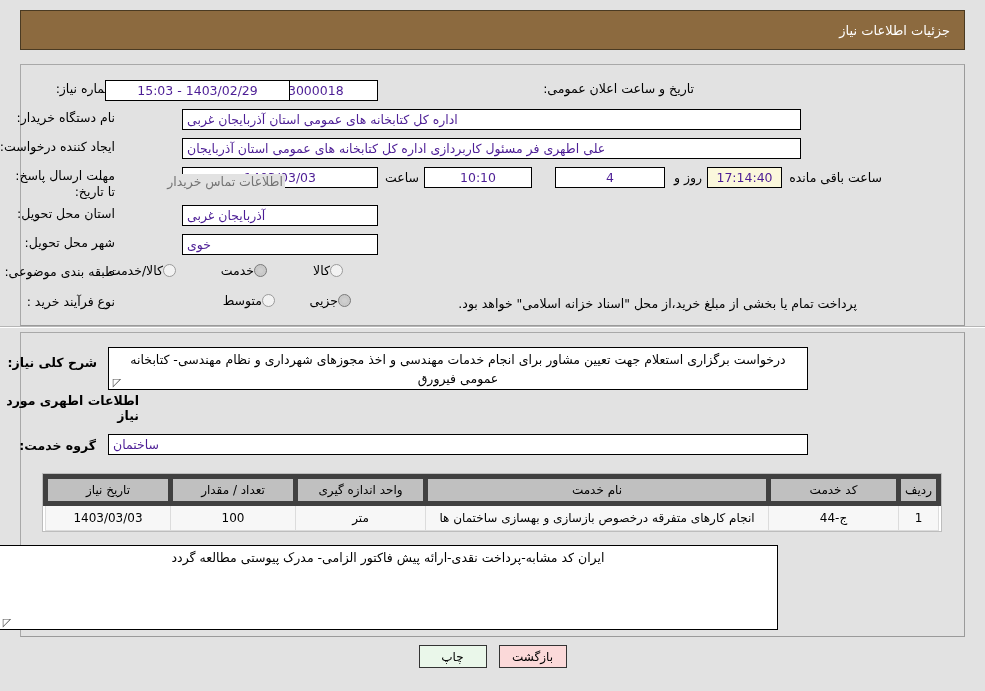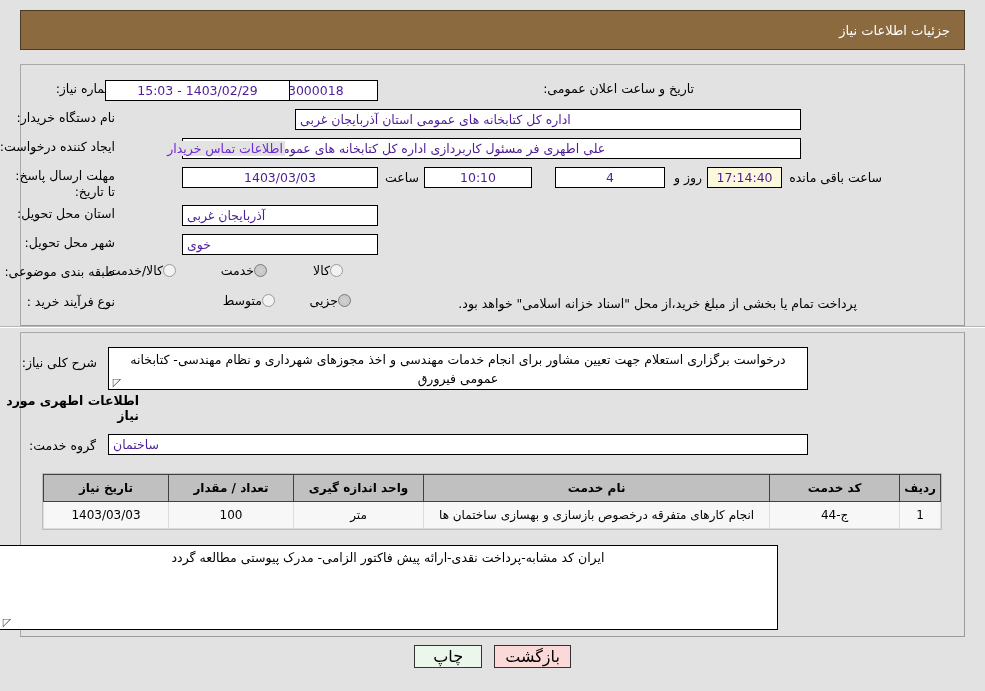--- a/index.html
+++ b/index.html
@@ -85,43 +85,44 @@
     display: flex;
     align-items: center;
     white-space: nowrap;
   }
   .lbl {
     font-size: 12.5px;
     color: #000;
     text-align: right;
     white-space: nowrap;
   }
-  .lbl.bold { font-weight: normal; }
+  .lbl.bold { font-weight: bold; }
 
   .fld {
     background: #ffffff;
     border: 1px solid #000000;
     height: 21px;
     font-size: 12.5px;
     color: #4c1d95;
     display: flex;
     align-items: center;
     padding: 0 4px;
     overflow: hidden;
     white-space: nowrap;
   }
   .fld.center { justify-content: center; }
   .fld.right  { justify-content: flex-end; }
   .fld.yellow { background: #fbf8dc; }
 
   .link {
-    color: #6d28d9;
+    color: #737373;
     font-size: 12.5px;
     text-decoration: none;
     cursor: pointer;
+    margin-top: 33px;
   }
   .radio {
     width: 13px; height: 13px;
     border-radius: 50%;
     background: #f2f2f2;
     border: 1px solid #9b9b9b;
     display: inline-block;
     position: relative;
     flex: 0 0 auto;
   }
@@ -186,23 +187,23 @@
     background: #fff;
   }
   table.grid {
     border-collapse: collapse;
     width: 100%;
     font-size: 12px;
   }
   table.grid th {
     background: #c0c0c0;
     color: #000;
-    font-weight: bold;
+    font-weight: normal;
     height: 27px;
-    border: 1px solid #404040;
+    border: 5px solid #404040;
     text-align: center;
     padding: 0 4px;
     white-space: nowrap;
   }
   table.grid td {
     background: #f7f7f7;
     height: 27px;
     border: 1px solid #dcdcdc;
     text-align: center;
     padding: 0 5px;
@@ -218,21 +219,21 @@
     width: 985px;
     display: flex;
     justify-content: center;
     gap: 12px;
     z-index: 4;
   }
   .btn {
     border: 1px solid #333;
     height: 23px;
     min-width: 68px;
-    font-size: 16px;
+    font-size: 12px;
     color: #000;
     display: flex;
     align-items: center;
     justify-content: center;
     cursor: pointer;
     padding: 0 10px;
   }
   .btn.print { background: #eaf7ea; }
   .btn.back  { background: #fbd9d9; }
 </style>
@@ -264,21 +265,21 @@
   <div class="fld center" style="position:absolute; right:607px; top:80px; width:196px; z-index:3;">1103005493000018</div>
 
   <div class="row" style="right:291px; top:81px; z-index:3;">
     <span class="lbl">تاریخ و ساعت اعلان عمومی:</span>
   </div>
   <div class="fld center" style="position:absolute; right:695px; top:80px; left:104px; width:185px; z-index:3;">1403/02/29 - 15:03</div>
 
   <div class="row" style="right:870px; top:110px; z-index:3;">
     <span class="lbl">نام دستگاه خریدار:</span>
   </div>
-  <div class="fld right" style="position:absolute; right:184px; top:109px; width:506px; z-index:3;">اداره کل کتابخانه های عمومی استان آذربایجان غربی</div>
+  <div class="fld right" style="position:absolute; right:184px; top:109px; width:619px; z-index:3;">اداره کل کتابخانه های عمومی استان آذربایجان غربی</div>
 
   <div class="row" style="right:870px; top:139px; z-index:3;">
     <span class="lbl">ایجاد کننده درخواست:</span>
   </div>
   <div class="fld right" style="position:absolute; right:184px; top:138px; width:619px; z-index:3;">علی اطهری فر مسئول کاربردازی اداره کل کتابخانه های عمومی استان آذربایجان</div>
   <a class="link" style="position:absolute; right:700px; top:141px; left:inherit; z-index:4; background:#e2e2e2; padding:0 2px;">اطلاعات تماس خریدار</a>
 
   <div class="row" style="right:870px; top:168px; z-index:3; display:block; width:100px; text-align:right;">
     <div class="lbl" style="white-space:normal; line-height:16px;">مهلت ارسال پاسخ: تا تاریخ:</div>
   </div>

